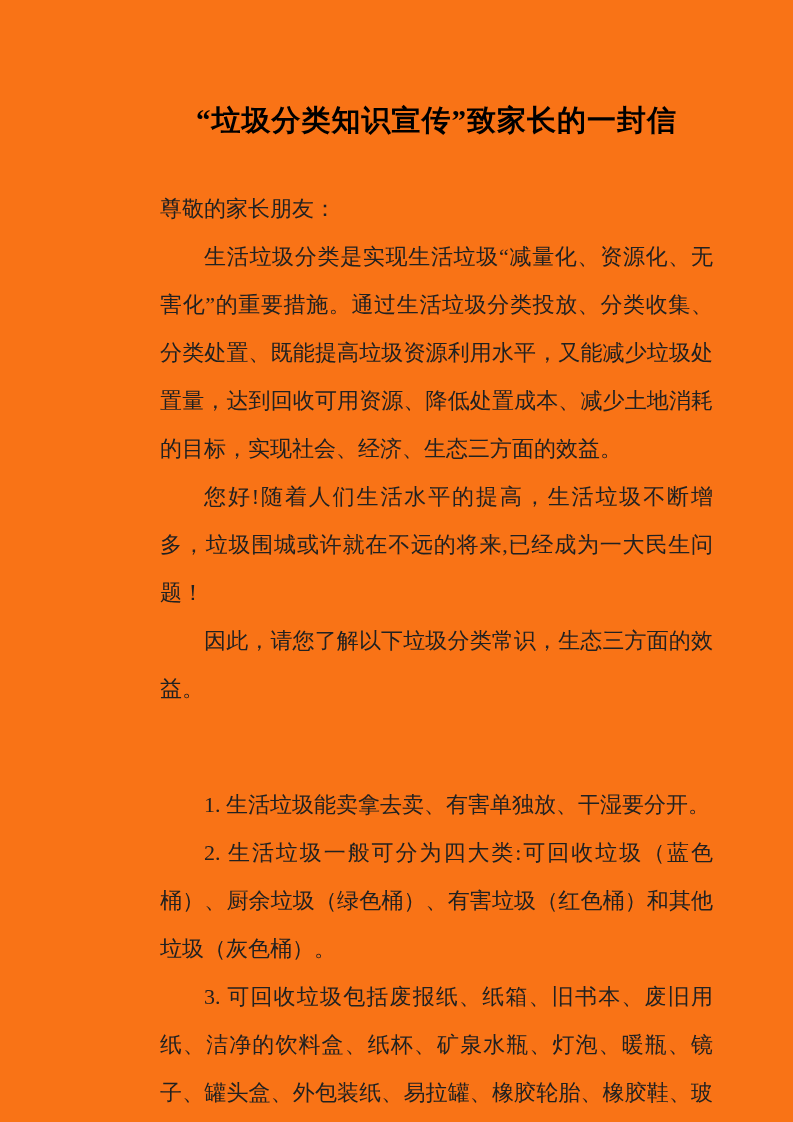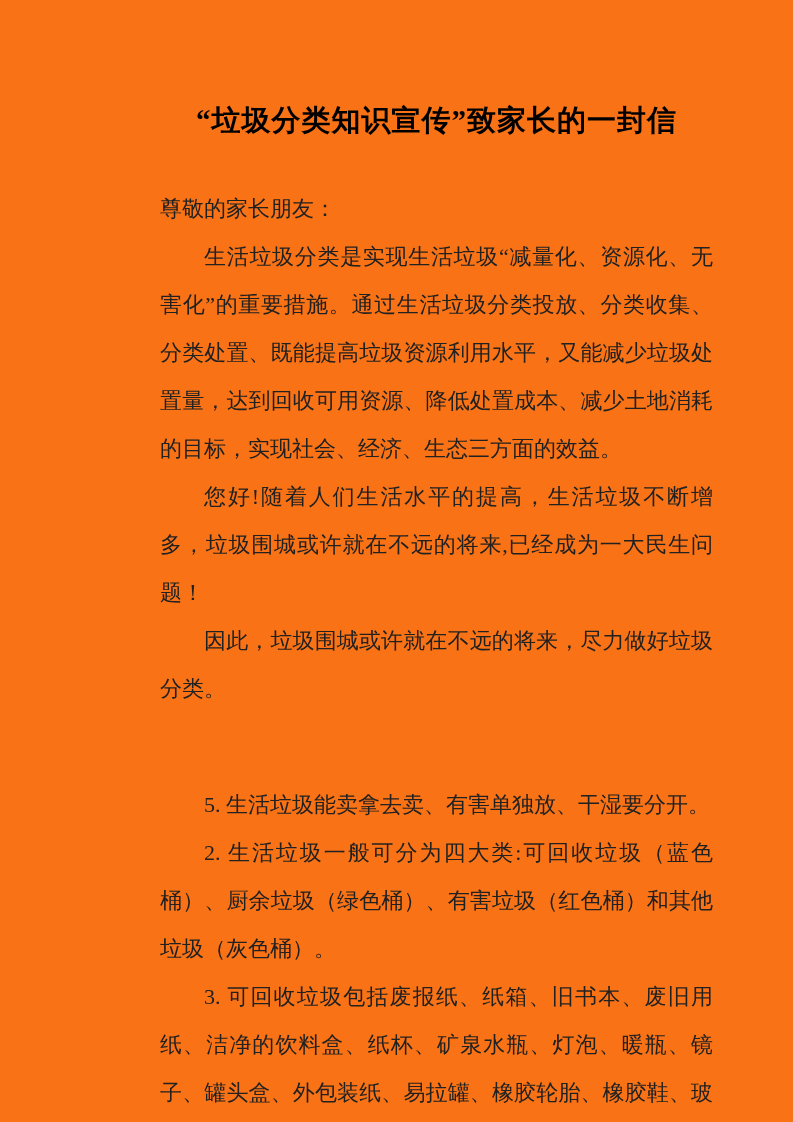--- a/index.html
+++ b/index.html
@@ -55,25 +55,25 @@
   <h1 class="doc-title">“垃圾分类知识宣传”致家长的一封信</h1>
 
   <div class="doc-body">
 
     <p class="no-indent">尊敬的家长朋友：</p>
 
     <p>生活垃圾分类是实现生活垃圾“减量化、资源化、无害化”的重要措施。通过生活垃圾分类投放、分类收集、分类处置、既能提高垃圾资源利用水平，又能减少垃圾处置量，达到回收可用资源、降低处置成本、减少土地消耗的目标，实现社会、经济、生态三方面的效益。</p>
 
     <p>您好!随着人们生活水平的提高，生活垃圾不断增多，垃圾围城或许就在不远的将来,已经成为一大民生问题！</p>
 
-    <p>因此，垃圾围城或许就在不远的将来，尽力做好垃圾分类。</p>
+    <p>因此，请您了解以下垃圾分类常识，生态三方面的效益。</p>
 
     <div class="blank-line"></div>
 
-    <p>5. 生活垃圾能卖拿去卖、有害单独放、干湿要分开。</p>
+    <p>1. 生活垃圾能卖拿去卖、有害单独放、干湿要分开。</p>
 
     <p>2. 生活垃圾一般可分为四大类:可回收垃圾（蓝色桶）、厨余垃圾（绿色桶）、有害垃圾（红色桶）和其他垃圾（灰色桶）。</p>
 
     <p>3. 可回收垃圾包括废报纸、纸箱、旧书本、废旧用纸、洁净的饮料盒、纸杯、矿泉水瓶、灯泡、暖瓶、镜子、罐头盒、外包装纸、易拉罐、橡胶轮胎、橡胶鞋、玻璃瓶、金属、</p>
 
   </div>
 
 </div>
 
 </body></html>

